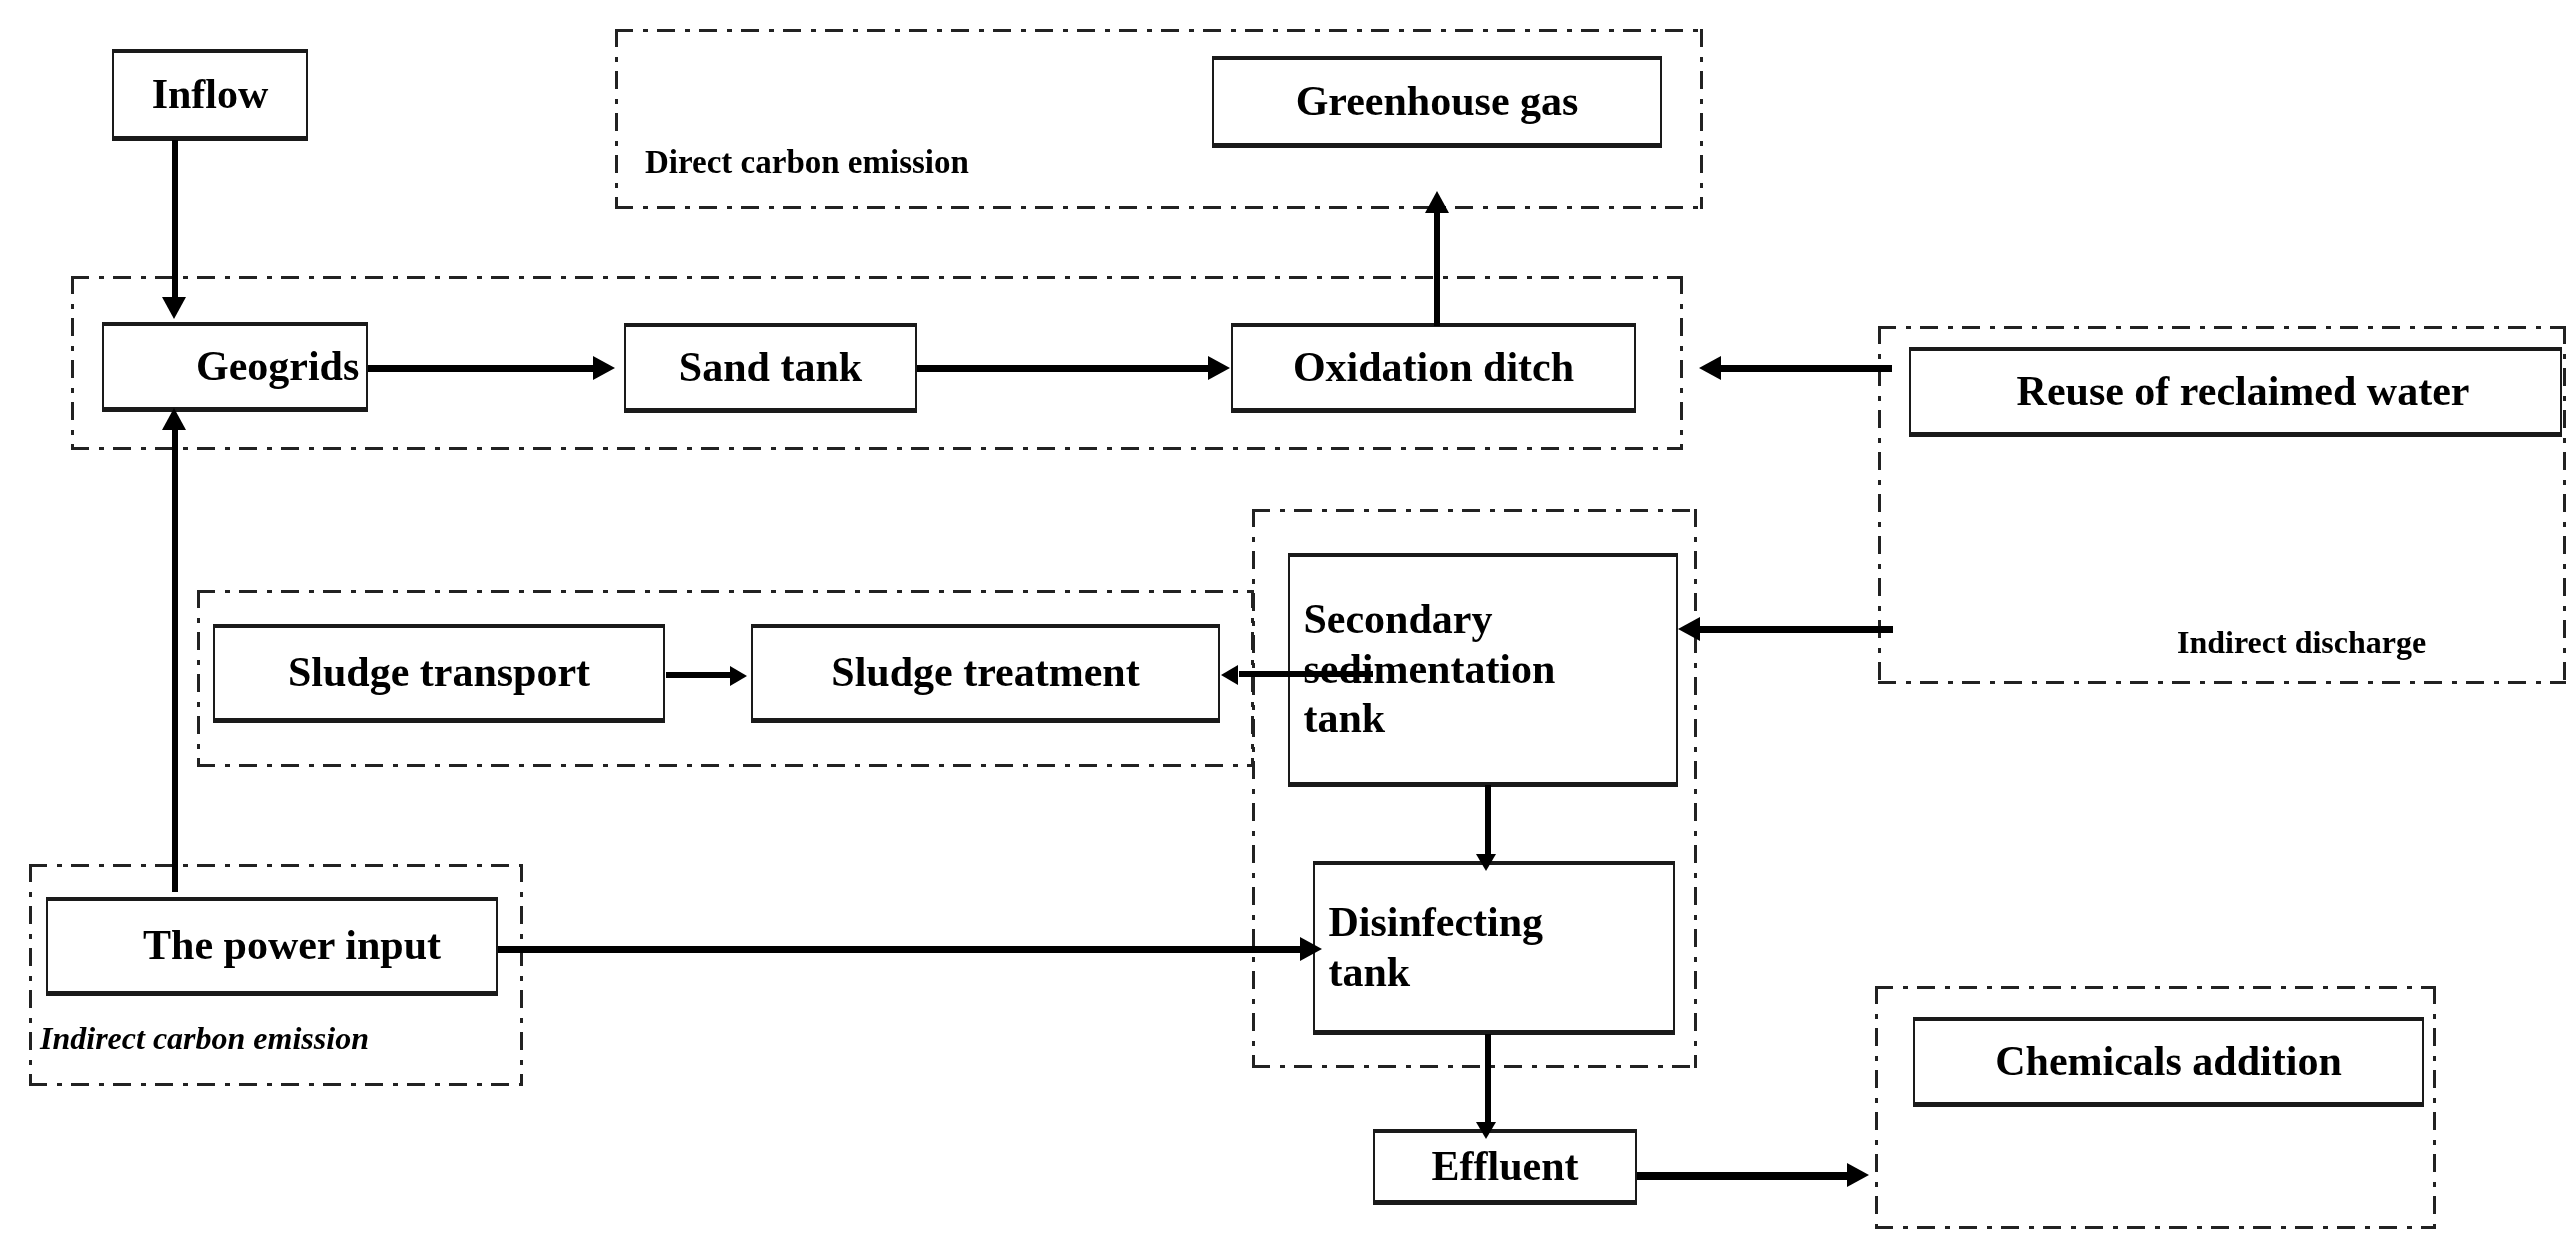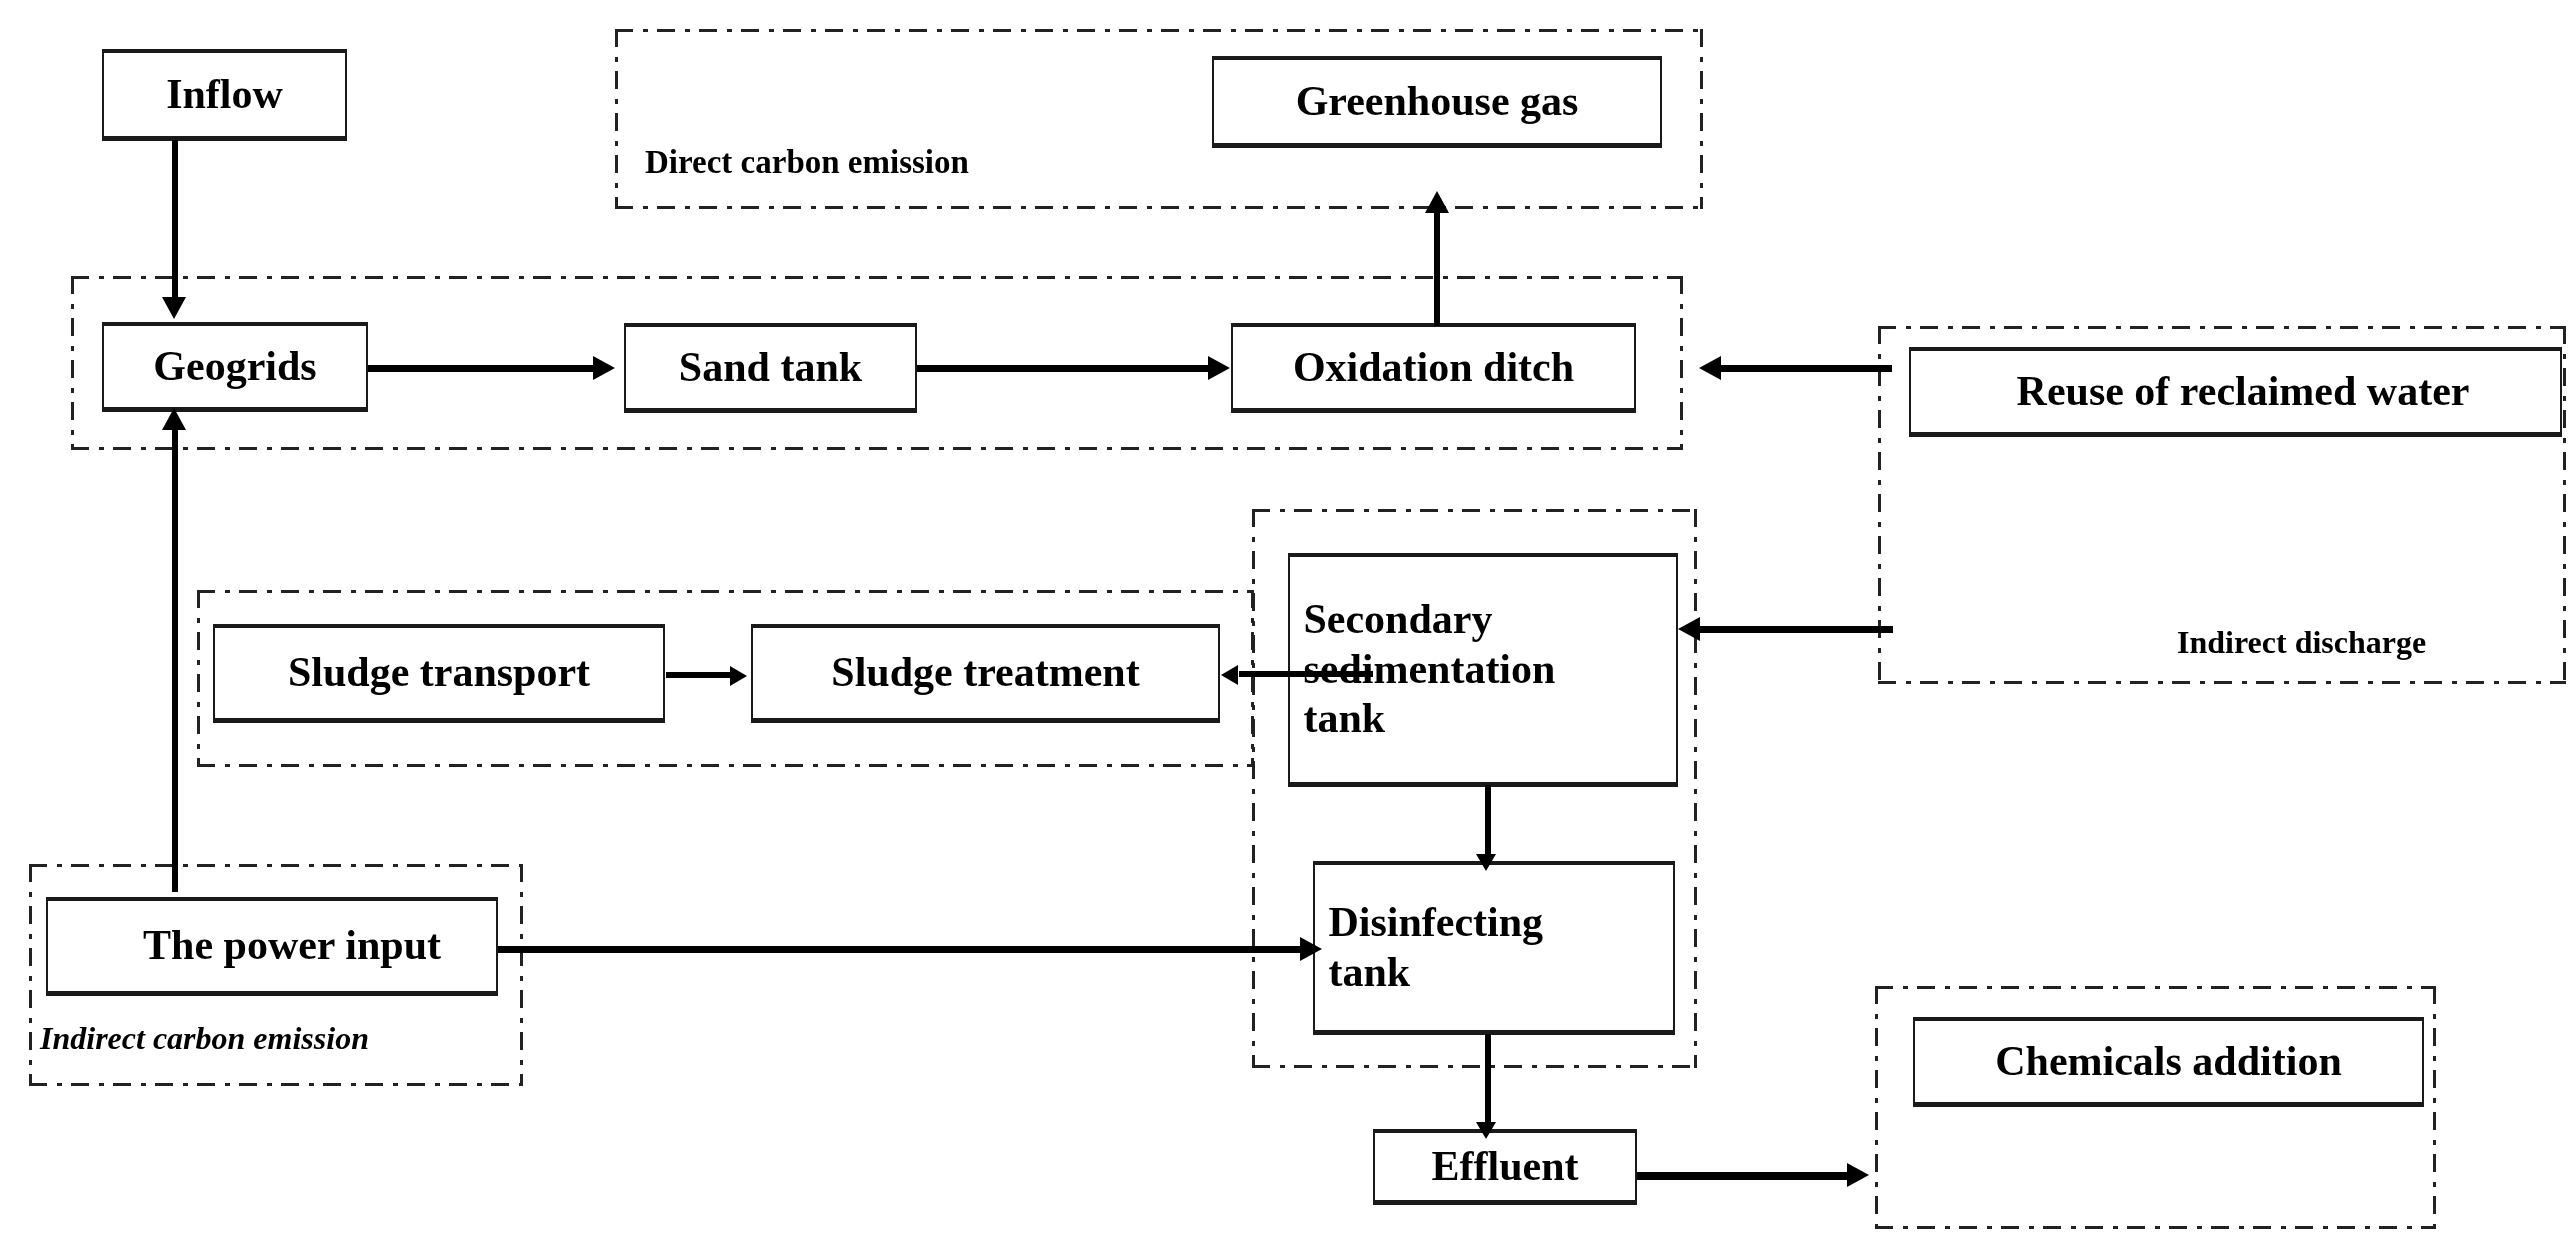--- a/index.html
+++ b/index.html
@@ -138,30 +138,30 @@
 
   <div class="ln" style="left:498px; top:946px; width:808px; height:6.7px;"></div>
   <div class="arrowhead ah-right" style="left:1300px; top:937px;"></div>
 
   <div class="ln" style="left:1485px; top:1034px; width:5.9px; height:95px;"></div>
   <div class="arrowhead ah-down sm" style="left:1476px; top:1122px;"></div>
 
   <div class="ln" style="left:1637px; top:1172px; width:213px; height:7.5px;"></div>
   <div class="arrowhead ah-right" style="left:1847px; top:1163px;"></div>
 
-  <div class="box center" style="left:102px; top:49px; width:245px; height:92px;">
+  <div class="box center" style="left:112px; top:49px; width:196px; height:92px;">
     <span class="lbl" style="font-size:42px;">Inflow</span>
   </div>
 
   <div class="box center" style="left:1212px; top:56px; width:450px; height:92px;">
     <span class="lbl" style="font-size:42px;">Greenhouse gas</span>
   </div>
 
   <div class="box center" style="left:102px; top:322px; width:266px; height:90px;">
-    <span class="lbl" style="font-size:42px;">Geogrids</span>
+    <span class="lbl" style="font-size:42px;text-align:right;">Geogrids</span>
   </div>
 
   <div class="box center" style="left:624px; top:323px; width:293px; height:90px;">
     <span class="lbl" style="font-size:42px;">Sand tank</span>
   </div>
 
   <div class="box center" style="left:1231px; top:323px; width:405px; height:90px;">
     <span class="lbl" style="font-size:42px;">Oxidation ditch</span>
   </div>
 

